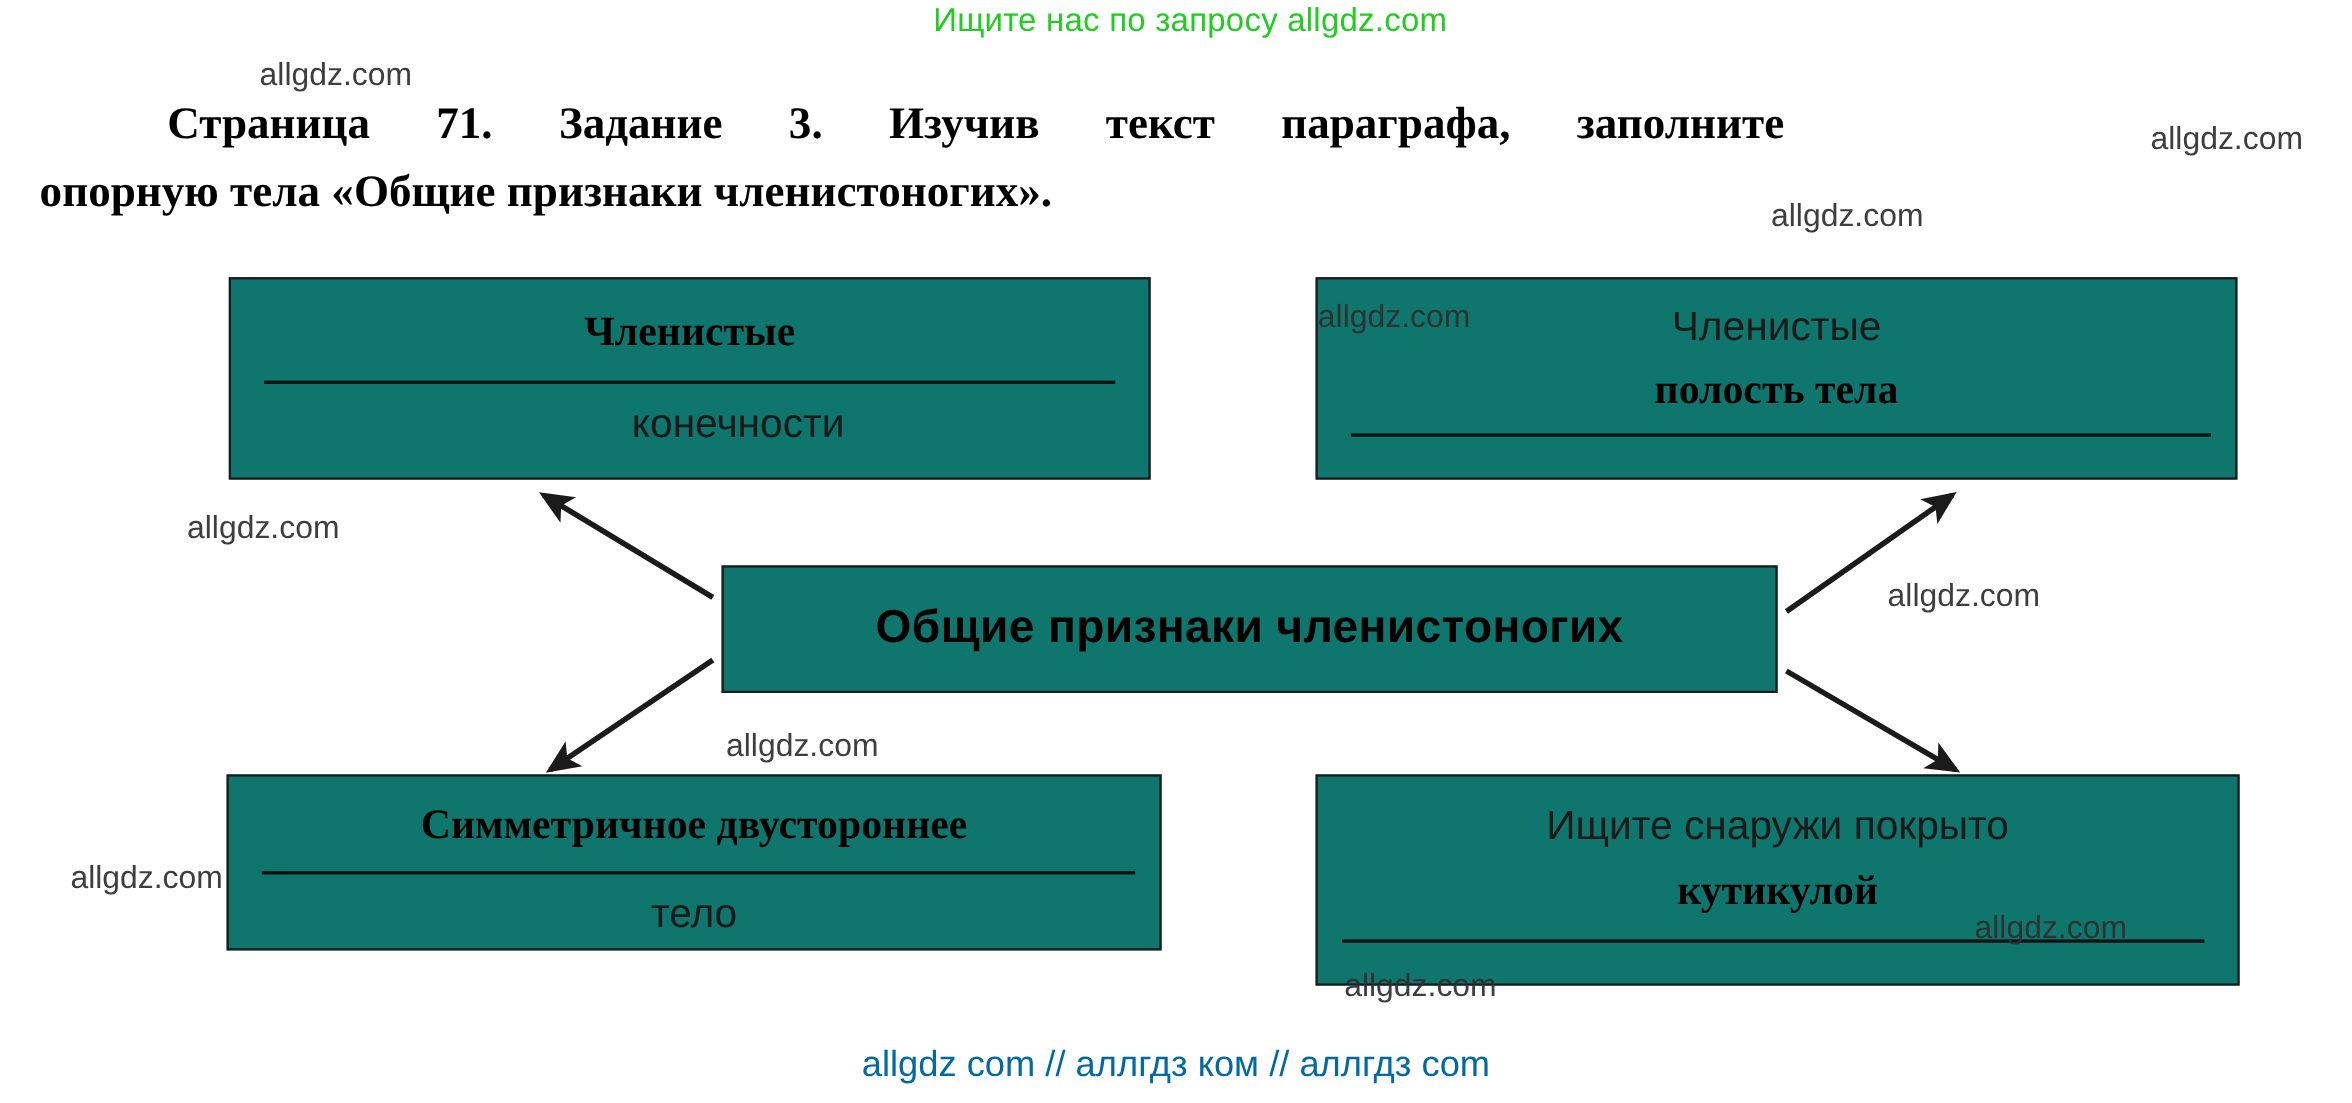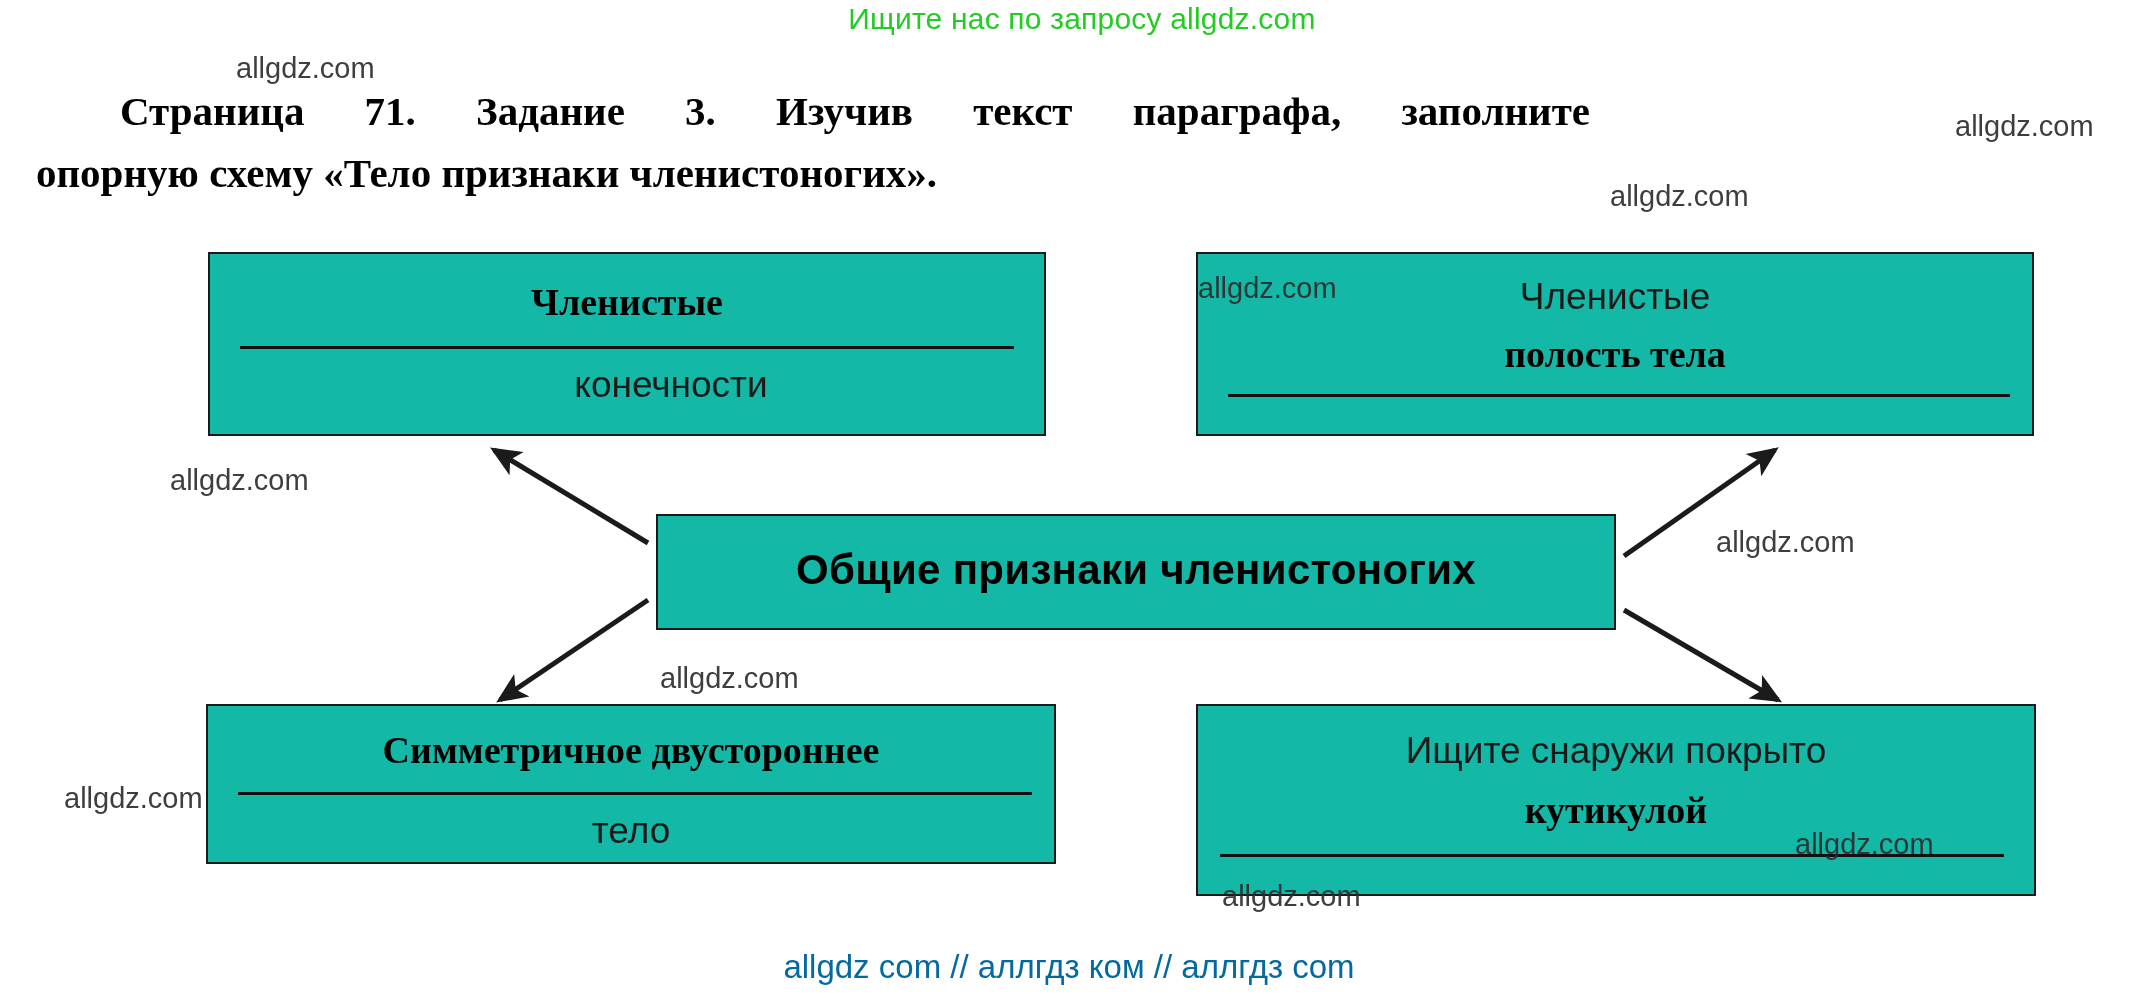--- a/index.html
+++ b/index.html
@@ -41,32 +41,32 @@
     font-weight: bold;
     font-size: 41px;
     line-height: 62px;
     text-align: justify;
   }
   #task-heading .line1 {
     display: block;
     text-align: justify;
     text-align-last: justify;
     width: 1470px;
-    margin-left: 84px;
+    margin-left: 116px;
   }
   #task-heading .line2 {
     display: block;
     width: 1470px;
   }
 
   
   .dbox {
     position: absolute;
     border: 2px solid #1b1b1b;
-    background: #14b8a6;
+    background: #0f766e;
     box-sizing: border-box;
   }
   .dbox .printed {
     position: absolute;
     left: 0;
     width: 100%;
     text-align: center;
     font-family: "Liberation Sans", sans-serif;
     font-size: 37px;
     color: #1a1a1a;
@@ -153,21 +153,21 @@
 </style>
 </head>
 <body>
 
 <div id="promo-banner" style="color: rgb(34, 204, 34); padding-left: 13px;">
   <span>Ищите нас по запросу allgdz.com</span>
 </div>
 
 <div id="task-heading">
   <span class="line1">Страница 71. Задание 3. Изучив текст параграфа, заполните</span>
-  <span class="line2">опорную схему «Тело признаки членистоногих».</span>
+  <span class="line2">опорную тела «Общие признаки членистоногих».</span>
 </div>
 
 <svg class="layer" id="arrow-layer" width="2138" height="1003" viewBox="0 0 2138 1003" xmlns="http://www.w3.org/2000/svg">
   <defs>
     <marker id="ah" viewBox="0 0 10 10" refX="8.5" refY="5" markerWidth="6.2" markerHeight="6.2" orient="auto-start-reverse">
       <path d="M 0 0.6 L 10 5 L 0 9.4 L 2.4 5 Z" fill="#1b1b1b"></path>
     </marker>
   </defs>
 
   <line x1="648" y1="543" x2="494" y2="450" stroke="#1b1b1b" stroke-width="5" marker-end="url(#ah)"></line>

